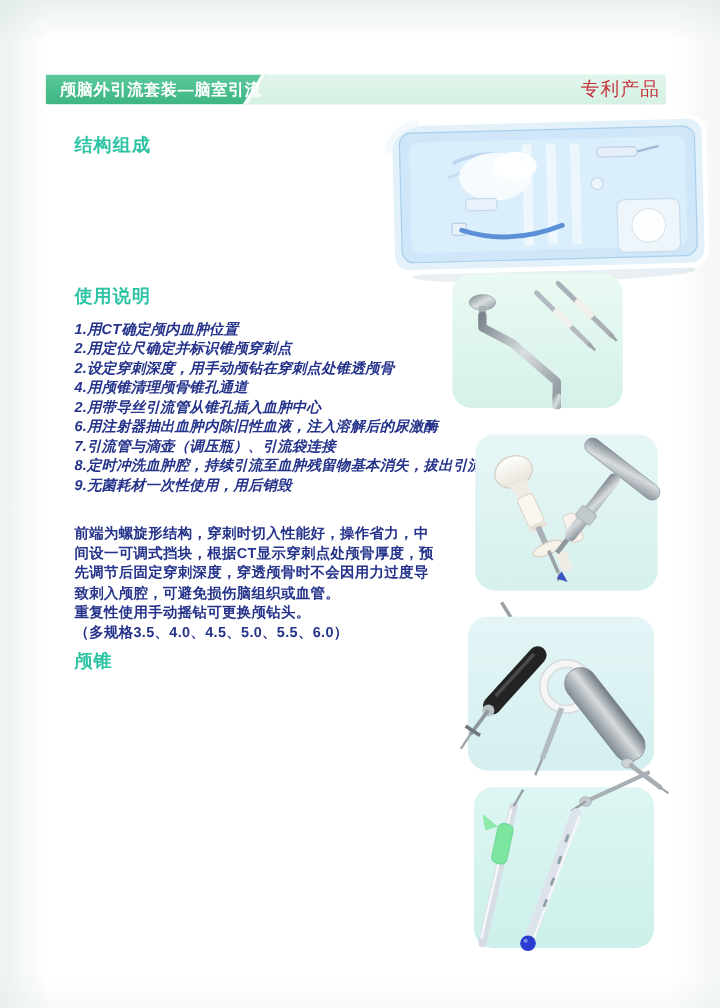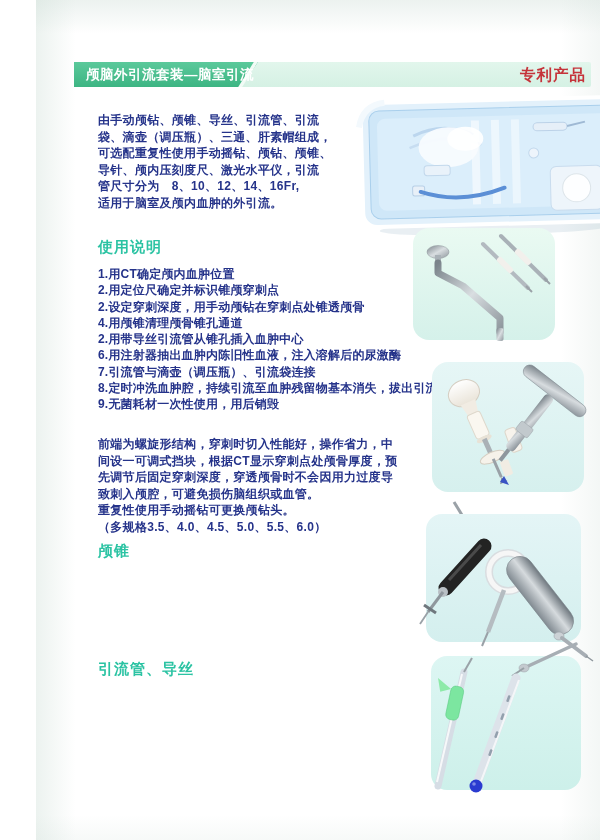--- a/index.html
+++ b/index.html
@@ -1,20 +1,20 @@
 <!DOCTYPE html>
 <html><head>
 <meta charset="utf-8">
 <style>
   html,body{margin:0;padding:0;}
   body{
     width:600px;height:840px;position:relative;overflow:hidden;background:#ffffff;
     font-family:"Liberation Sans","DejaVu Sans",sans-serif;
   }
-  .page{position:absolute;inset:0;margin-left:36px;}
+  .page{position:absolute;inset:0;}
   .page::before{
     content:"";position:absolute;inset:0;pointer-events:none;
     background:
       linear-gradient(90deg, rgba(205,222,214,.38), rgba(255,255,255,0) 7%, rgba(255,255,255,0) 93%, rgba(214,226,221,.28)),
       linear-gradient(180deg, rgba(210,224,218,.42), rgba(255,255,255,0) 4%, rgba(255,255,255,0) 97%, rgba(222,232,228,.25));
   }
 
   
   .header{position:absolute;left:38px;top:62px;width:517px;height:25px;}
   .header-light{position:absolute;inset:0;background:linear-gradient(180deg,#e2f6ec,#d5f1e4);border-radius:2px;}
@@ -23,28 +23,28 @@
     background:linear-gradient(180deg,#5bc99b,#3db583);
     clip-path:polygon(0 0,100% 0,calc(100% - 17px) 100%,0 100%);
   }
   .header-slash{position:absolute;left:172px;top:0;height:100%;width:4px;background:#f2fbf6;transform:skewX(-32deg);}
   .header-title{
     position:absolute;left:12px;top:0;height:25px;line-height:25px;
     color:#ffffff;font-size:13.5px;font-weight:bold;letter-spacing:.5px;white-space:nowrap;
   }
   .patent{
     position:absolute;right:5px;top:0;height:25px;line-height:25px;
-    color:#c5333a;font-size:15.5px;font-weight:bold;letter-spacing:1px;white-space:nowrap;
+    color:#c5333a;font-size:15.5px;font-weight:normal;letter-spacing:1px;white-space:nowrap;
   }
 
   
   .sec{position:absolute;left:62px;color:#25338a;font-weight:bold;}
   .sec .hd{font-size:15px;color:#2bc3a3;font-weight:bold;letter-spacing:1px;margin:0 0 9px 0;}
   .sec .bd{font-size:12px;line-height:16.5px;white-space:pre-line;letter-spacing:.3px;}
-  .sec .usage-list div{font-size:12px;line-height:16.3px;white-space:nowrap;letter-spacing:.2px;}
+  .sec .usage-list div{font-size:12px;line-height:16.3px;white-space:nowrap;letter-spacing:.2px;font-style:italic;}
   #sec-structure{top:112px;width:345px;}
   #sec-usage{top:238px;width:360px;}
   #sec-drill{top:436px;width:345px;}
   #sec-cone{top:542px;width:345px;}
   #sec-tube{top:660px;width:345px;}
 
   
   .photo{position:absolute;}
   #photo-tray{left:318px;top:94px;}
   #photo-crank{left:372px;top:222px;}
@@ -59,26 +59,21 @@
 
   <div class="header">
     <div class="header-light"></div>
     <div class="header-dark"></div>
     <div class="header-slash"></div>
     <span class="header-title">颅脑外引流套装—脑室引流</span>
     <span class="patent">专利产品</span>
   </div>
 
   <div class="sec" id="sec-structure">
-    <div class="bd">由手动颅钻、颅锥、导丝、引流管、引流
-袋、滴壶（调压瓶）、三通、肝素帽组成，
-可选配重复性使用手动摇钻、颅钻、颅锥、
-导针、颅内压刻度尺、激光水平仪，引流
-管尺寸分为　8、10、12、14、16Fr,
-适用于脑室及颅内血肿的外引流。</div>
+    <div class="hd">结构组成</div>
   </div>
 
   <div class="sec" id="sec-usage">
     <div class="hd">使用说明</div>
     <div class="usage-list">
       <div>1.用CT确定颅内血肿位置</div>
       <div>2.用定位尺确定并标识锥颅穿刺点</div>
       <div>2.设定穿刺深度，用手动颅钻在穿刺点处锥透颅骨</div>
       <div>4.用颅锥清理颅骨锥孔通道</div>
       <div>2.用带导丝引流管从锥孔插入血肿中心</div>
@@ -96,21 +91,20 @@
 致刺入颅腔，可避免损伤脑组织或血管。
 重复性使用手动摇钻可更换颅钻头。
 （多规格3.5、4.0、4.5、5.0、5.5、6.0）</div>
   </div>
 
   <div class="sec" id="sec-cone">
     <div class="hd">颅锥</div>
   </div>
 
   <div class="sec" id="sec-tube">
-    <div class="hd">引流管、导丝</div>
   </div>
 
   <svg class="photo" id="photo-tray" width="282" height="148" viewBox="0 0 282 148">
     <g transform="rotate(-1.5 140 70)">
       <ellipse cx="142" cy="134" rx="118" ry="7" fill="rgba(100,140,170,0.14)"></ellipse>
       <rect x="8" y="6" width="262" height="124" rx="14" fill="#e3f1fb" stroke="#ffffff" stroke-width="4"></rect>
       <rect x="16" y="14" width="246" height="108" rx="10" fill="#cfe7f8" stroke="#a9cfec" stroke-width="1"></rect>
       <rect x="24" y="22" width="230" height="92" rx="8" fill="#dbeefb"></rect>
       <path d="M6,30 Q10,8 32,6" stroke="#f3f9fd" stroke-width="6" fill="none"></path>
       <rect x="118" y="26" width="8" height="84" fill="rgba(255,255,255,0.55)"></rect>

